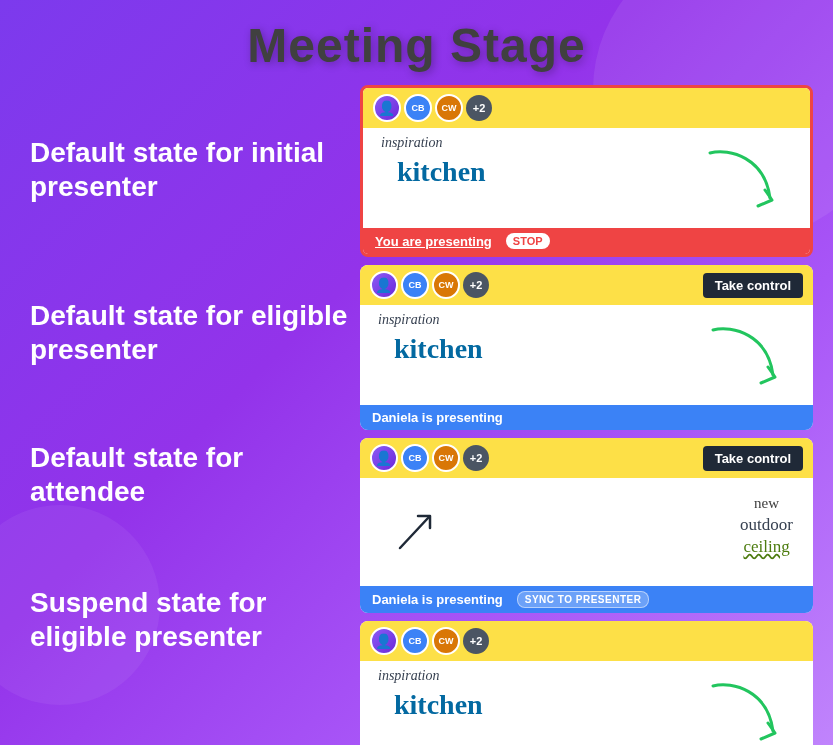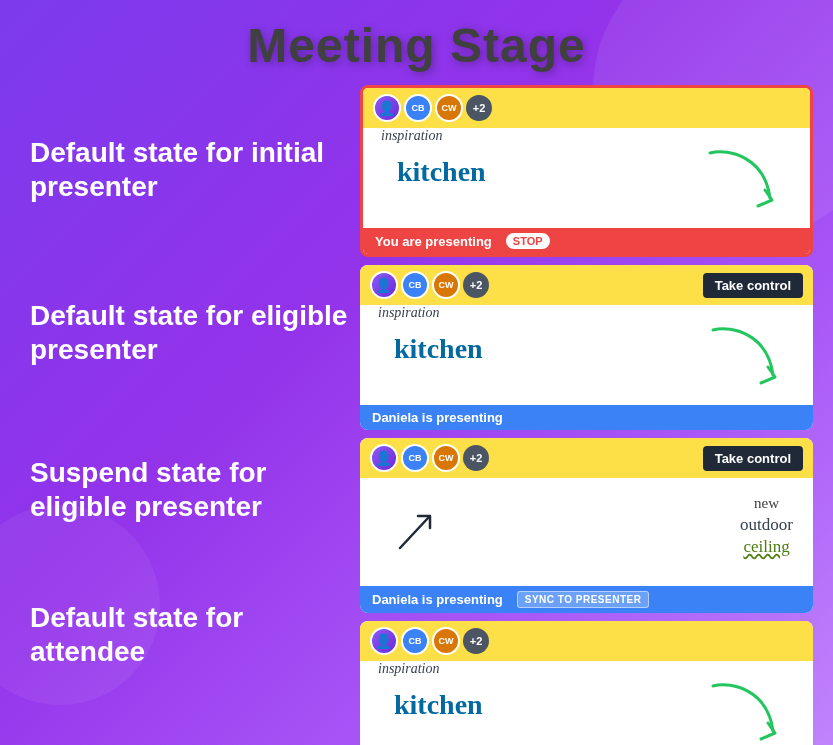--- a/index.html
+++ b/index.html
@@ -154,21 +154,21 @@
       overflow: hidden;
     }
 
     
     .wb-text-inspiration {
       font-style: italic;
       color: #374151;
       font-size: 14px;
       font-family: 'Comic Sans MS', cursive;
       position: absolute;
-      top: 0;
+      top: 7px;
       left: 18px;
     }
 
     .wb-text-kitchen {
       font-family: 'Comic Sans MS', cursive;
       color: #0369a1;
       font-size: 28px;
       font-weight: bold;
       position: absolute;
       top: 28px;
@@ -193,39 +193,40 @@
       padding: 5px 12px;
       display: flex;
       align-items: center;
       gap: 8px;
       font-size: 13px;
       font-weight: 700;
     }
 
     .presenting-bar.presenting-bar-red {
       background: #ef4444;
+      text-decoration: underline;
     }
 
     .stop-btn {
       background: white;
       color: #ef4444;
       border: none;
       border-radius: 8px;
       padding: 2px 7px;
       font-size: 11px;
       font-weight: 700;
       cursor: pointer;
       margin-left: 6px;
     }
 
     .sync-btn {
       background: rgba(255,255,255,0.25);
       color: white;
       border: 1px solid rgba(255,255,255,0.5);
-      border-radius: 3px;
+      border-radius: 8px;
       padding: 2px 7px;
       font-size: 10px;
       font-weight: 700;
       cursor: pointer;
       margin-left: 6px;
       text-transform: uppercase;
       letter-spacing: 0.5px;
     }
 
     
@@ -273,25 +274,25 @@
 
 <div class="main-layout">
 
   <div class="labels-col">
     <div class="label-block label-block-1">
       <span>Default state for initial presenter</span>
     </div>
     <div class="label-block label-block-2">
       <span>Default state for eligible presenter</span>
     </div>
+    <div class="label-block label-block-4">
+      <span>Default state for attendee</span>
+    </div>
     <div class="label-block label-block-3">
       <span>Suspend state for eligible presenter</span>
-    </div>
-    <div class="label-block label-block-4">
-      <span>Default state for attendee</span>
     </div>
   </div>
 
   <div class="panels-col">
 
     <div class="stage-panel active-presenter">
       <div class="panel-header">
         <div class="avatar-group">
           <div class="avatar face-avatar"></div>
           <div class="avatar avatar-2">CB</div>

